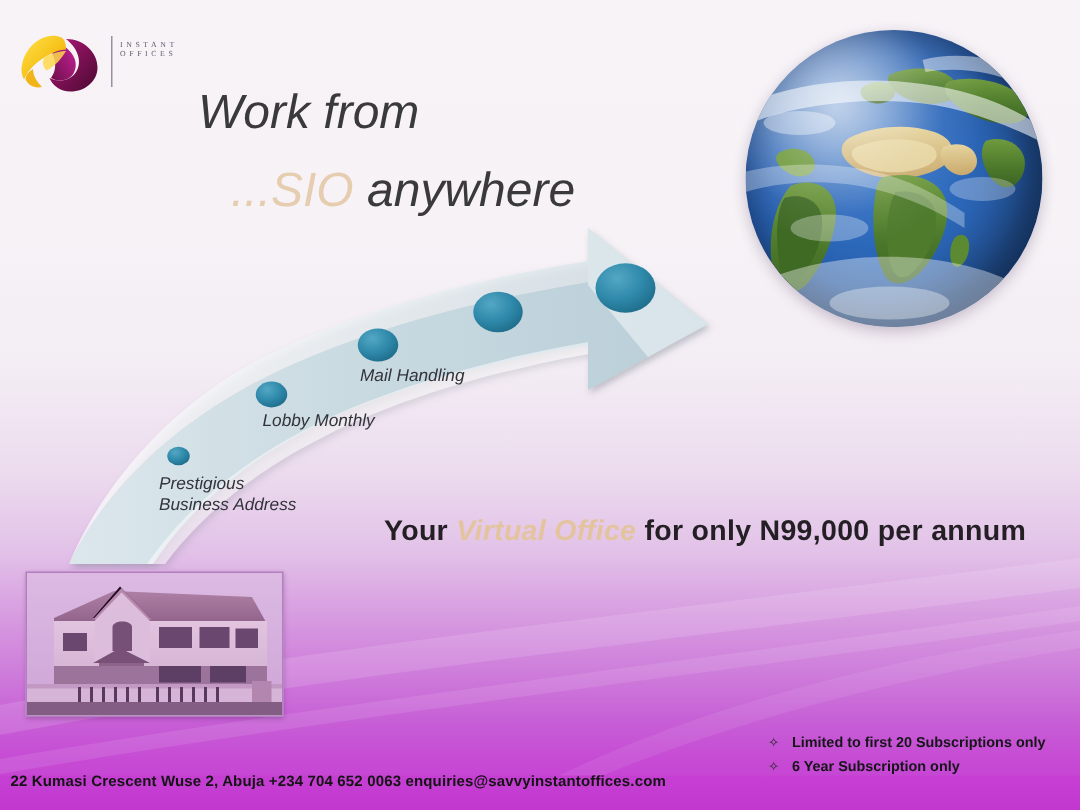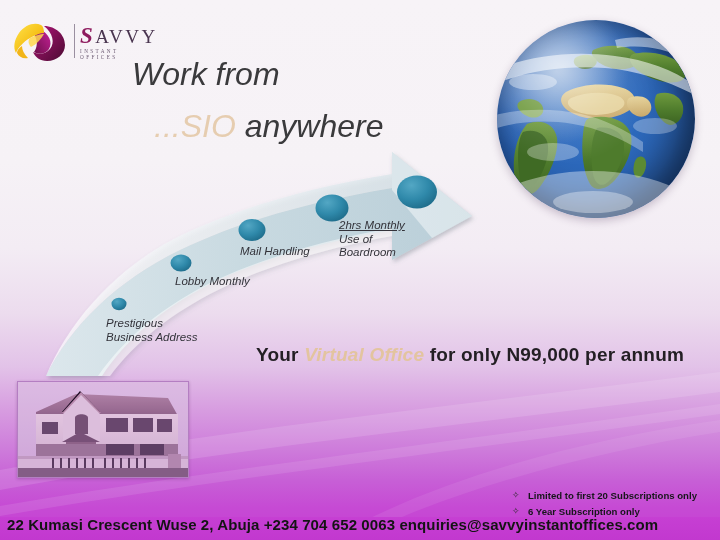--- a/index.html
+++ b/index.html
@@ -92,21 +92,21 @@
   .bullet .btxt{
     font-size:9.6px;font-weight:700;color:#16151a;line-height:13px;white-space:nowrap;
   }
   
   #footerbar{
     position:absolute;left:0;top:517px;width:720px;height:23px;
     background:linear-gradient(to bottom,#c63fd3 0%,#c238cf 100%);
   }
   #footertext{
     position:absolute;left:7px;top:516px;
-    font-size:15px;font-weight:700;color:#141414;letter-spacing:.1px;white-space:nowrap;
+    font-size:10px;font-weight:700;color:#141414;letter-spacing:.1px;white-space:nowrap;
   }
 </style>
 </head>
 <body>
 
 <div id="slide">
 
   <svg class="swoosh" viewBox="0 0 720 540">
     <path d="M0,470 C200,432 470,404 720,372 L720,392 C470,424 200,452 0,490 Z" fill="#ffffff" opacity="0.13"></path>
     <path d="M0,506 C210,470 480,438 720,404 L720,414 C480,448 210,480 0,516 Z" fill="#ffffff" opacity="0.10"></path>
@@ -132,21 +132,20 @@
         </linearGradient>
       </defs>
       <path d="M34,6 C46,6 55,15 55,25 C55,34 47,41 37,41 C30,41 25,37 23,32 C29,35 36,34 40,29 C45,23 43,13 34,6 Z" fill="url(#gMag)"></path>
       <path d="M30,9 C39,14 43,22 39,29 C36,34 29,35 24,32 C27,28 28,22 25,16 C24,13 27,10 30,9 Z" fill="url(#gMag2)"></path>
       <path d="M31,5 C24,2 15,5 9,13 C4,20 3,28 6,33 C8,28 13,22 20,18 C25,15 30,13 34,13 C34,9 33,6 31,5 Z" fill="url(#gGold)"></path>
       <path d="M7,33 C9,37 13,39 18,38 C14,34 12,30 12,26 C9,28 7,30 7,33 Z" fill="#f2b519"></path>
       <path d="M20,18 C26,15 31,14 34,14 C31,19 27,24 21,27 C18,24 18,20 20,18 Z" fill="#ffd84d" opacity="0.85"></path>
     </svg>
     <div class="logo-divider"></div>
     <div class="logo-word">
-      <div class="logo-savvy"><span class="s1">S</span><span>AVVY</span></div>
       <div class="logo-sub">INSTANT OFFICES</div>
     </div>
   </div>
 
   <div id="headline">
     <div class="hl-line">Work from</div>
     <div class="hl-line hl-line2"><span class="hl-sio">...SIO</span><span> anywhere</span></div>
   </div>
 
   <div id="globe">
@@ -259,25 +258,20 @@
 
     <div class="lbl" style="left:66px;top:187px;">
       <div>Prestigious</div>
       <div>Business Address</div>
     </div>
     <div class="lbl" style="left:135px;top:145px;">
       <div>Lobby Monthly</div>
     </div>
     <div class="lbl" style="left:200px;top:115px;">
       <div>Mail Handling</div>
-    </div>
-    <div class="lbl" style="left:299px;top:89px;">
-      <div><u>2hrs Monthly</u></div>
-      <div>Use of</div>
-      <div>Boardroom</div>
     </div>
   </div>
 
   <div id="price"><span>Your </span><span class="vo">Virtual Office</span><span> for only N99,000 per annum</span></div>
 
   <div id="building">
     <svg class="bsvg" width="170" height="95" viewBox="0 0 170 95">
       <defs>
         <linearGradient id="gSky" x1="0" y1="0" x2="0" y2="1">
           <stop offset="0%" stop-color="#e9d6ea"></stop>

